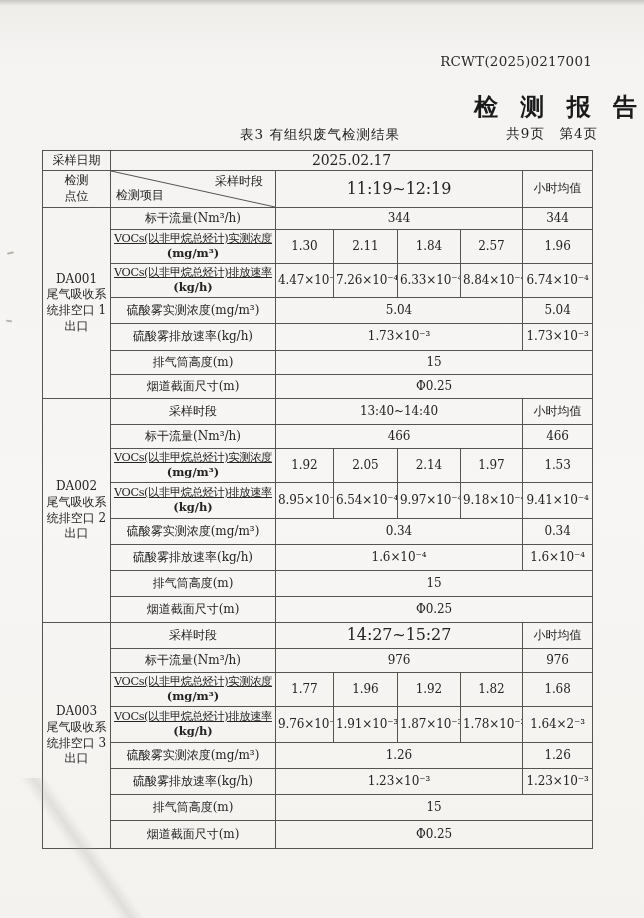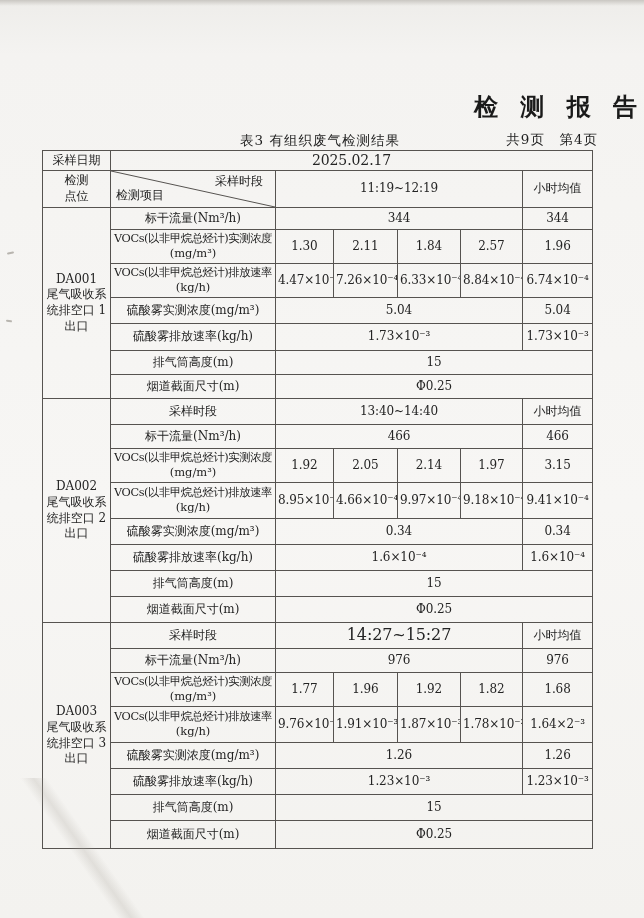--- a/index.html
+++ b/index.html
@@ -31,52 +31,53 @@
   }
   .company{
     position:absolute;top:74px;left:0;width:100%;text-align:center;
     font-size:16.5px;letter-spacing:2px;color:#1f1f1f;
   }
   .title{
     position:absolute;top:91px;left:0;width:100%;text-align:right;margin:0;
     font-size:24px;font-weight:bold;letter-spacing:7px;color:#1a1a1a;
   }
   .caption-row{
-    position:absolute;top:130px;left:42px;width:556px;height:20px;text-align:center;
+    position:absolute;top:124px;left:42px;width:556px;height:20px;text-align:center;
   }
   .caption{font-size:13.5px;letter-spacing:1px;color:#1f1f1f;}
   .pagination{position:absolute;right:0;top:1px;font-size:13.5px;letter-spacing:1px;color:#1f1f1f;}
   table.report{
     position:absolute;top:150px;left:42px;width:550px;
     border-collapse:collapse;table-layout:fixed;
   }
   table.report td{
     border:1px solid #565350;
     text-align:center;vertical-align:middle;
     padding:0 2px;font-size:12px;line-height:1.3;color:#242424;
     overflow:hidden;
   }
   td.val{font-size:11.5px;letter-spacing:-0.1px;}
   td.lab{font-size:12px;}
-  .vocs-l1{font-size:11.3px;letter-spacing:-0.4px;white-space:nowrap;}
-  .vocs-l2{font-size:11.5px;}
+  .vocs-l1{font-size:11.3px;letter-spacing:-0.4px;white-space:nowrap;text-decoration:underline;}
+  .vocs-l2{font-size:11.5px;font-weight:bold;}
   td.point{font-size:12px;line-height:1.5;}
   td.diag-cell{position:relative;padding:0;}
   .diag-svg{position:absolute;left:0;top:0;width:100%;height:100%;display:block;}
   .corner-top{position:absolute;top:3px;right:12px;font-size:12px;}
   .corner-bottom{position:absolute;bottom:3px;left:5px;font-size:12px;}
 </style>
 </head>
 <body>
 
 <div class="paper">
   <div class="scan-edge-top"></div>
   <div class="mark mark1"></div>
   <div class="mark mark2"></div>
 
+  <div class="report-no">RCWT(2025)0217001</div>
   <h1 class="title">检 测 报 告</h1>
   <div class="caption-row">
     <span class="caption">表3 有组织废气检测结果</span>
     <span class="pagination">共9页　第4页</span>
   </div>
 
   <table class="report">
     <colgroup>
       <col style="width:68px">
         <col style="width:165px">
@@ -98,21 +99,21 @@
         <div>检测</div>
         <div>点位</div>
       </td>
       <td class="diag-cell">
         <svg class="diag-svg" viewBox="0 0 165 37" preserveAspectRatio="none">
           <line x1="0" y1="0" x2="165" y2="37" stroke="#565350" stroke-width="1" vector-effect="non-scaling-stroke"></line>
         </svg>
         <span class="corner-top">采样时段</span>
         <span class="corner-bottom">检测项目</span>
       </td>
-      <td class="val" colspan="4" style="font-size:12px">11:19~12:19</td>
+      <td class="val" colspan="4" style="font-size:16px">11:19~12:19</td>
       <td class="lab">小时均值</td>
     </tr>
 
     <tr style="height:22px">
       <td class="point" rowspan="7">
         <div>DA001</div>
         <div>尾气吸收系</div>
         <div>统排空口 1</div>
         <div>出口</div>
       </td>
@@ -179,29 +180,29 @@
     </tr>
     <tr style="height:34px">
       <td class="lab">
         <div class="vocs-l1">VOCs(以非甲烷总烃计)实测浓度</div>
         <div class="vocs-l2">(mg/m³)</div>
       </td>
       <td class="val">1.92</td>
       <td class="val">2.05</td>
       <td class="val">2.14</td>
       <td class="val">1.97</td>
-      <td class="val">3.15</td>
+      <td class="val">1.53</td>
     </tr>
     <tr style="height:36px">
       <td class="lab">
         <div class="vocs-l1">VOCs(以非甲烷总烃计)排放速率</div>
         <div class="vocs-l2">(kg/h)</div>
       </td>
       <td class="val">8.95×10⁻⁴</td>
-      <td class="val">4.66×10⁻⁴</td>
+      <td class="val">6.54×10⁻⁴</td>
       <td class="val">9.97×10⁻⁴</td>
       <td class="val">9.18×10⁻⁴</td>
       <td class="val">9.41×10⁻⁴</td>
     </tr>
     <tr style="height:26px">
       <td class="lab">硫酸雾实测浓度(mg/m³)</td>
       <td class="val" colspan="4" style="font-size:12px">0.34</td>
       <td class="val" style="font-size:12px">0.34</td>
     </tr>
     <tr style="height:26px">

